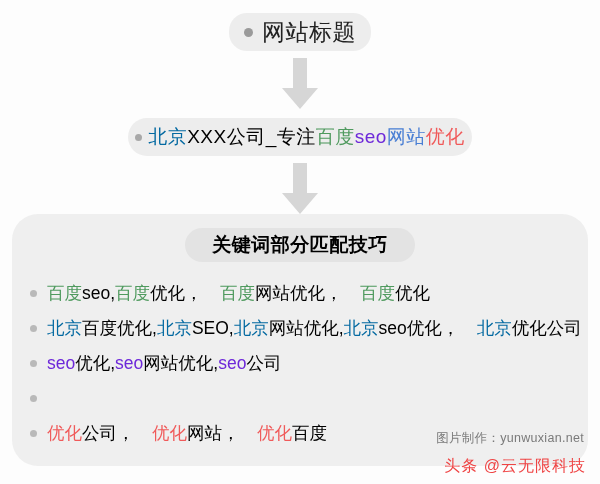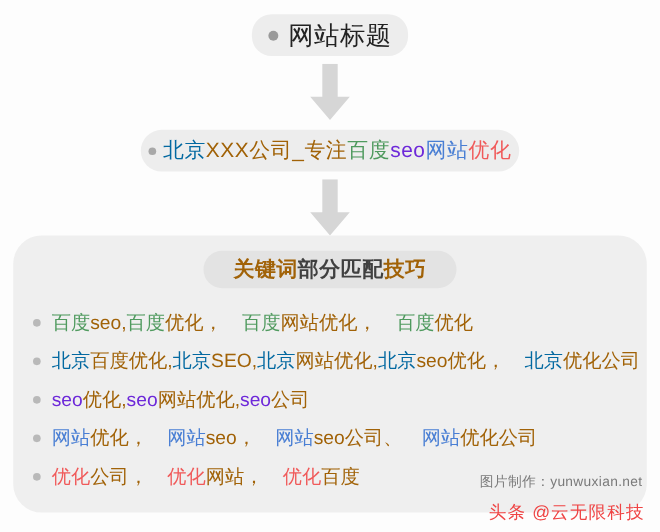--- a/index.html
+++ b/index.html
@@ -125,22 +125,22 @@
     color: #1a1a1a;
     white-space: nowrap;
   }
 
   
   .c-beijing { color: #0369a1; text-align: right; }
   .c-baidu   { color: #4f9a5e; }
   .c-seo     { color: #6d28d9; }
   .c-wangzhan{ color: #4a7fd4; margin-top: 38px; }
   .c-youhua  { color: #f05a5a; }
-  .c-dark    { color: #a16207; }
-  .c-red     { color: #404040; }
+  .c-dark    { color: #000000; }
+  .c-red     { color: #000000; }
 
   
   #credit {
     position: absolute;
     right: 16px;
     top: 430px;
     font-size: 12.5px;
     color: #7a7a7a;
     letter-spacing: 0.3px;
     white-space: nowrap;
@@ -195,21 +195,20 @@
     <div class="kw-row">
       <span class="rbullet"></span>
       <span class="rtext"><span class="c-beijing">北京</span><span class="c-dark">百度优化,</span><span class="c-beijing">北京</span><span class="c-dark">SEO,</span><span class="c-beijing">北京</span><span class="c-dark">网站优化,</span><span class="c-beijing">北京</span><span class="c-dark">seo优化，　</span><span class="c-beijing">北京</span><span class="c-dark">优化公司</span></span>
     </div>
     <div class="kw-row">
       <span class="rbullet"></span>
       <span class="rtext"><span class="c-seo">seo</span><span class="c-dark">优化,</span><span class="c-seo">seo</span><span class="c-dark">网站优化,</span><span class="c-seo">seo</span><span class="c-dark">公司</span></span>
     </div>
     <div class="kw-row">
       <span class="rbullet"></span>
-      <span class="rtext"><span class="c-wangzhan">网站</span><span class="c-dark">优化，　</span><span class="c-wangzhan">网站</span><span class="c-dark">seo，　</span><span class="c-wangzhan">网站</span><span class="c-dark">seo公司、　</span><span class="c-wangzhan">网站</span><span class="c-dark">优化公司</span></span>
     </div>
     <div class="kw-row">
       <span class="rbullet"></span>
       <span class="rtext"><span class="c-youhua">优化</span><span class="c-dark">公司，　</span><span class="c-youhua">优化</span><span class="c-dark">网站，　</span><span class="c-youhua">优化</span><span class="c-dark">百度</span></span>
     </div>
   </div>
 
 <div id="credit">图片制作：yunwuxian.net</div>
 <div id="toutiao-watermark">头条 @云无限科技</div>
 

